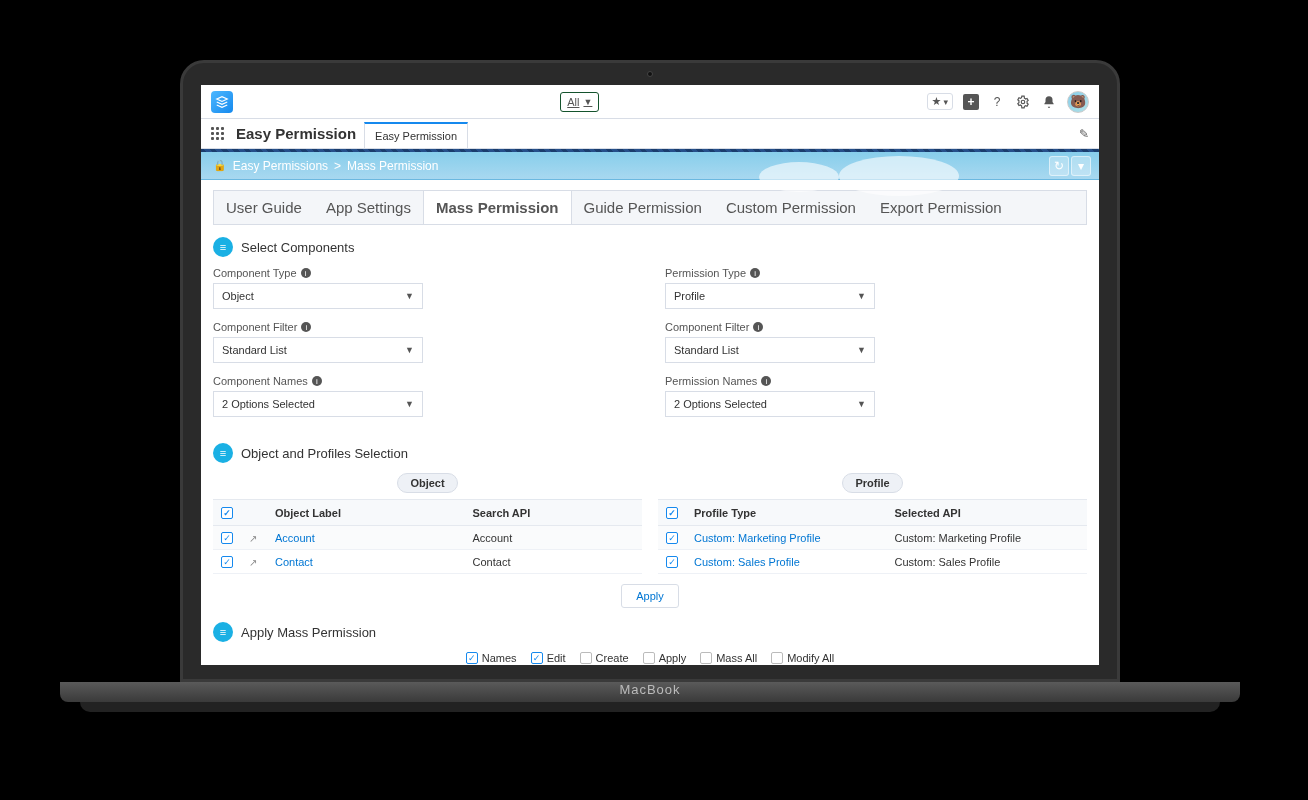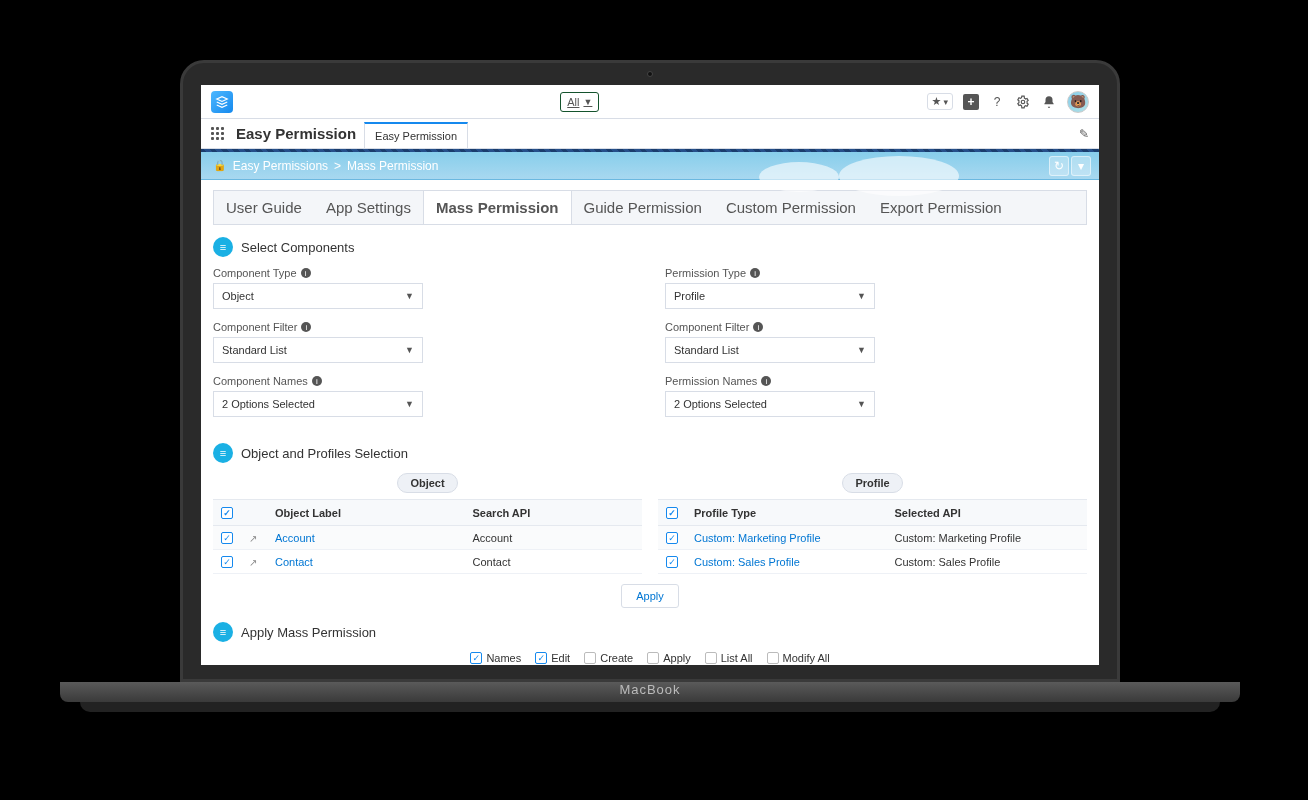--- a/index.html
+++ b/index.html
@@ -319,21 +319,21 @@
             <span class="pc">
                 <span class="chk unchecked">✓</span>
                 <span>Create</span>
               </span>
             <span class="pc">
                 <span class="chk unchecked">✓</span>
                 <span>Apply</span>
               </span>
             <span class="pc">
                 <span class="chk unchecked">✓</span>
-                <span>List All</span>
+                <span>Mass All</span>
               </span>
             <span class="pc">
                 <span class="chk unchecked">✓</span>
                 <span>Modify All</span>
               </span>
           </div>
 
         </div>
 
       </div>

